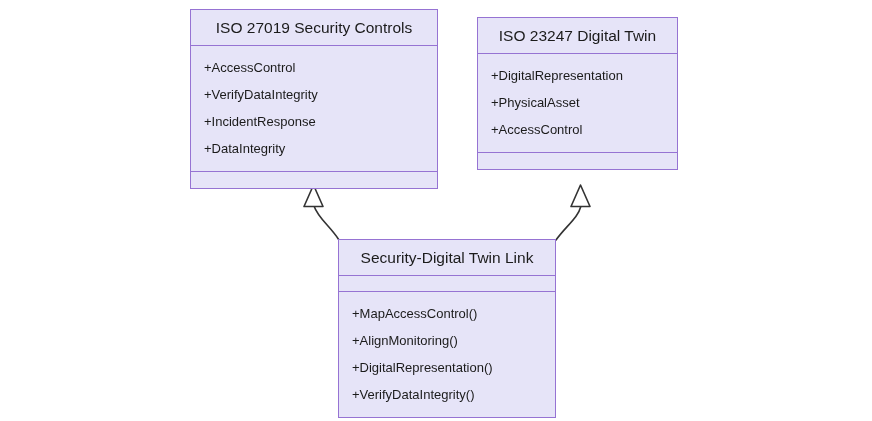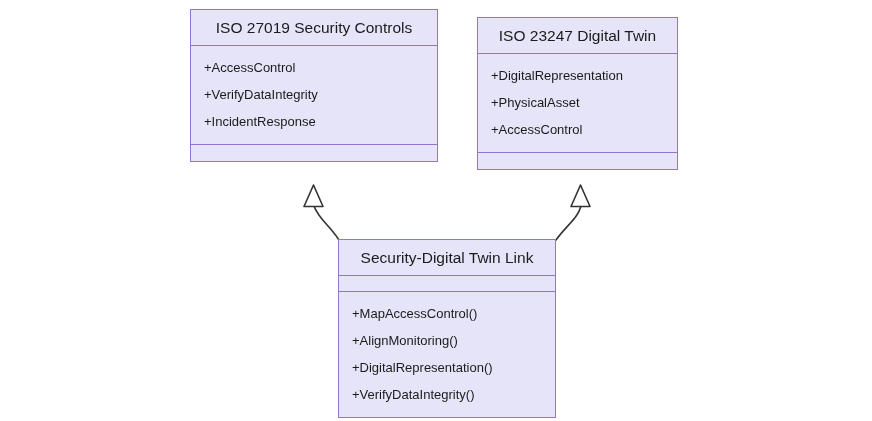--- a/index.html
+++ b/index.html
@@ -81,20 +81,21 @@
     <path d="M 556 240 C 566 226, 578 218, 581 206" fill="none" stroke="#333333" stroke-width="1.6" stroke-linecap="round"></path>
     <polygon points="580.5,185 571,206.5 590,206.5" fill="#ffffff" stroke="#333333" stroke-width="1.6" stroke-linejoin="round"></polygon>
   </svg>
 
   <div class="uml-class" id="class-iso27019">
     <div class="uml-name">ISO 27019 Security Controls</div>
     <div class="uml-compartment bordered">
       <div class="uml-row">+AccessControl</div>
       <div class="uml-row">+VerifyDataIntegrity</div>
       <div class="uml-row">+IncidentResponse</div>
+      <div class="uml-row">+DataIntegrity</div>
     </div>
     <div class="uml-compartment empty"></div>
   </div>
 
   <div class="uml-class" id="class-iso23247">
     <div class="uml-name">ISO 23247 Digital Twin</div>
     <div class="uml-compartment bordered">
       <div class="uml-row">+DigitalRepresentation</div>
       <div class="uml-row">+PhysicalAsset</div>
       <div class="uml-row">+AccessControl</div>

